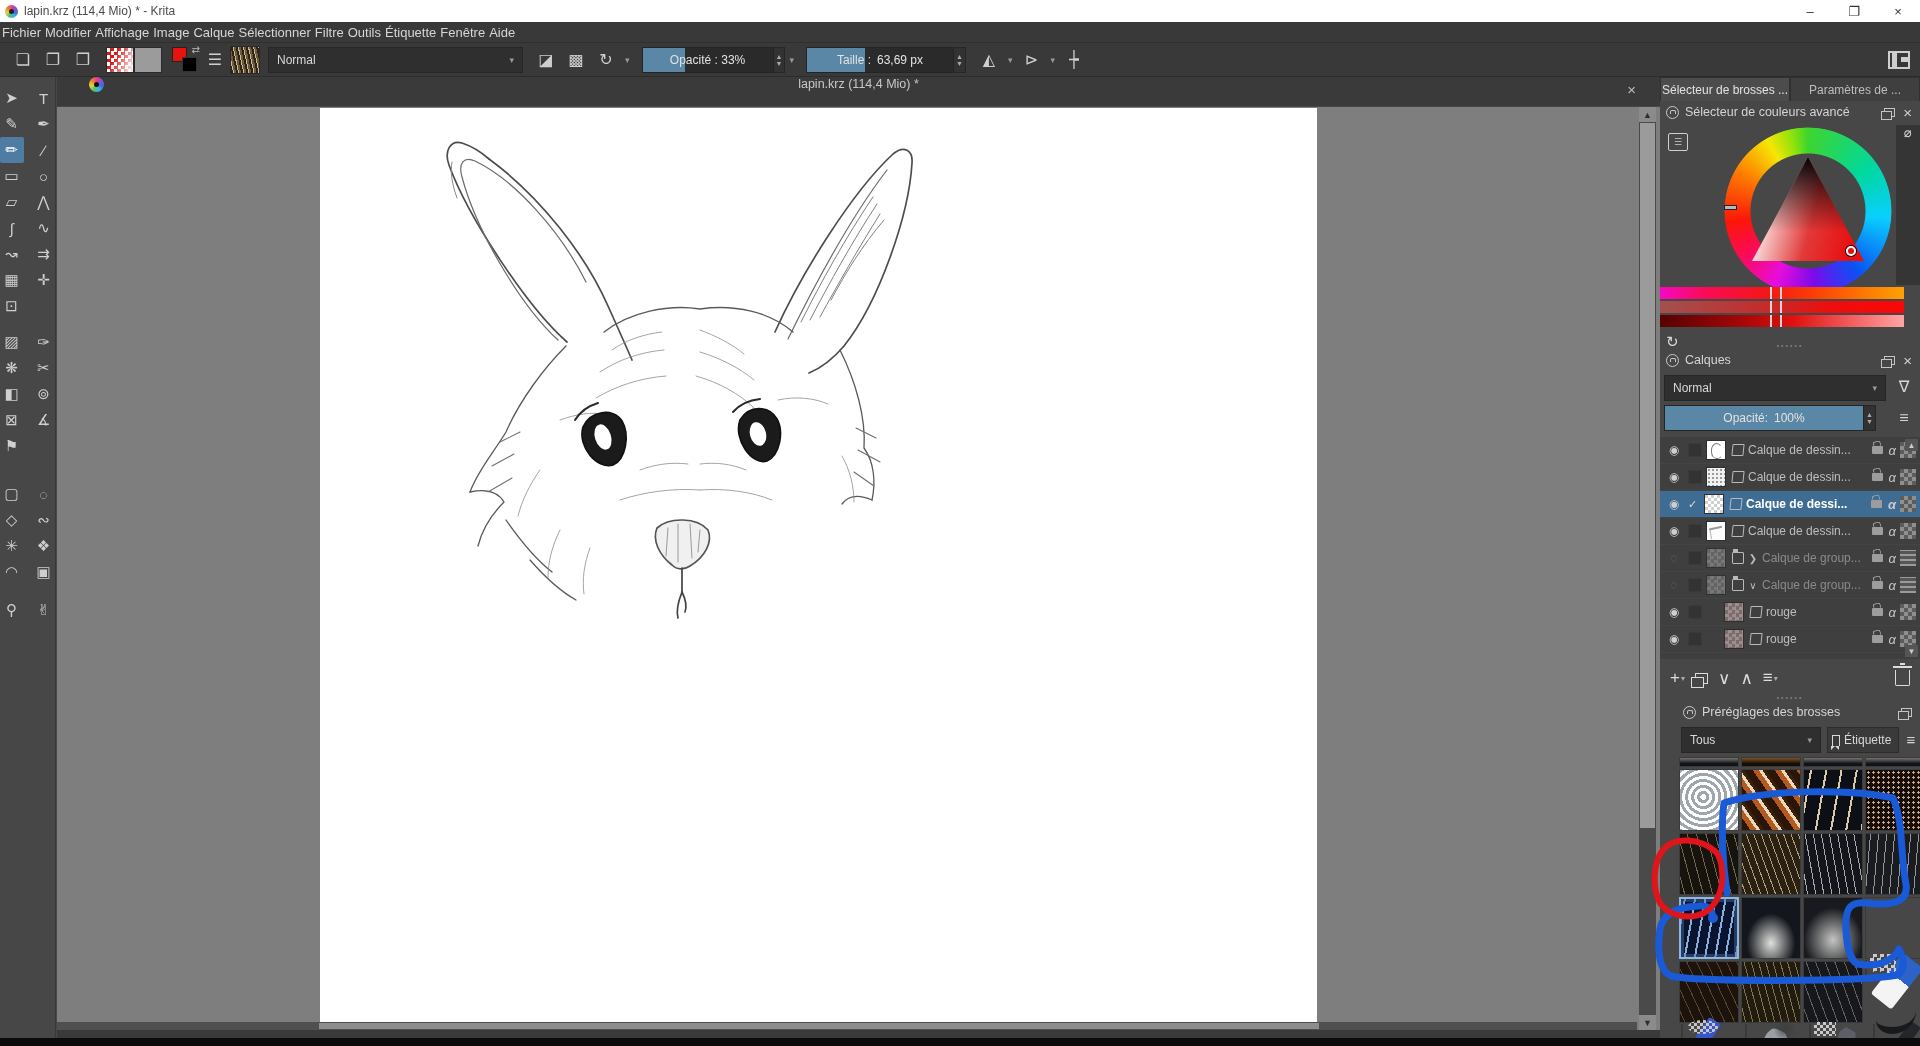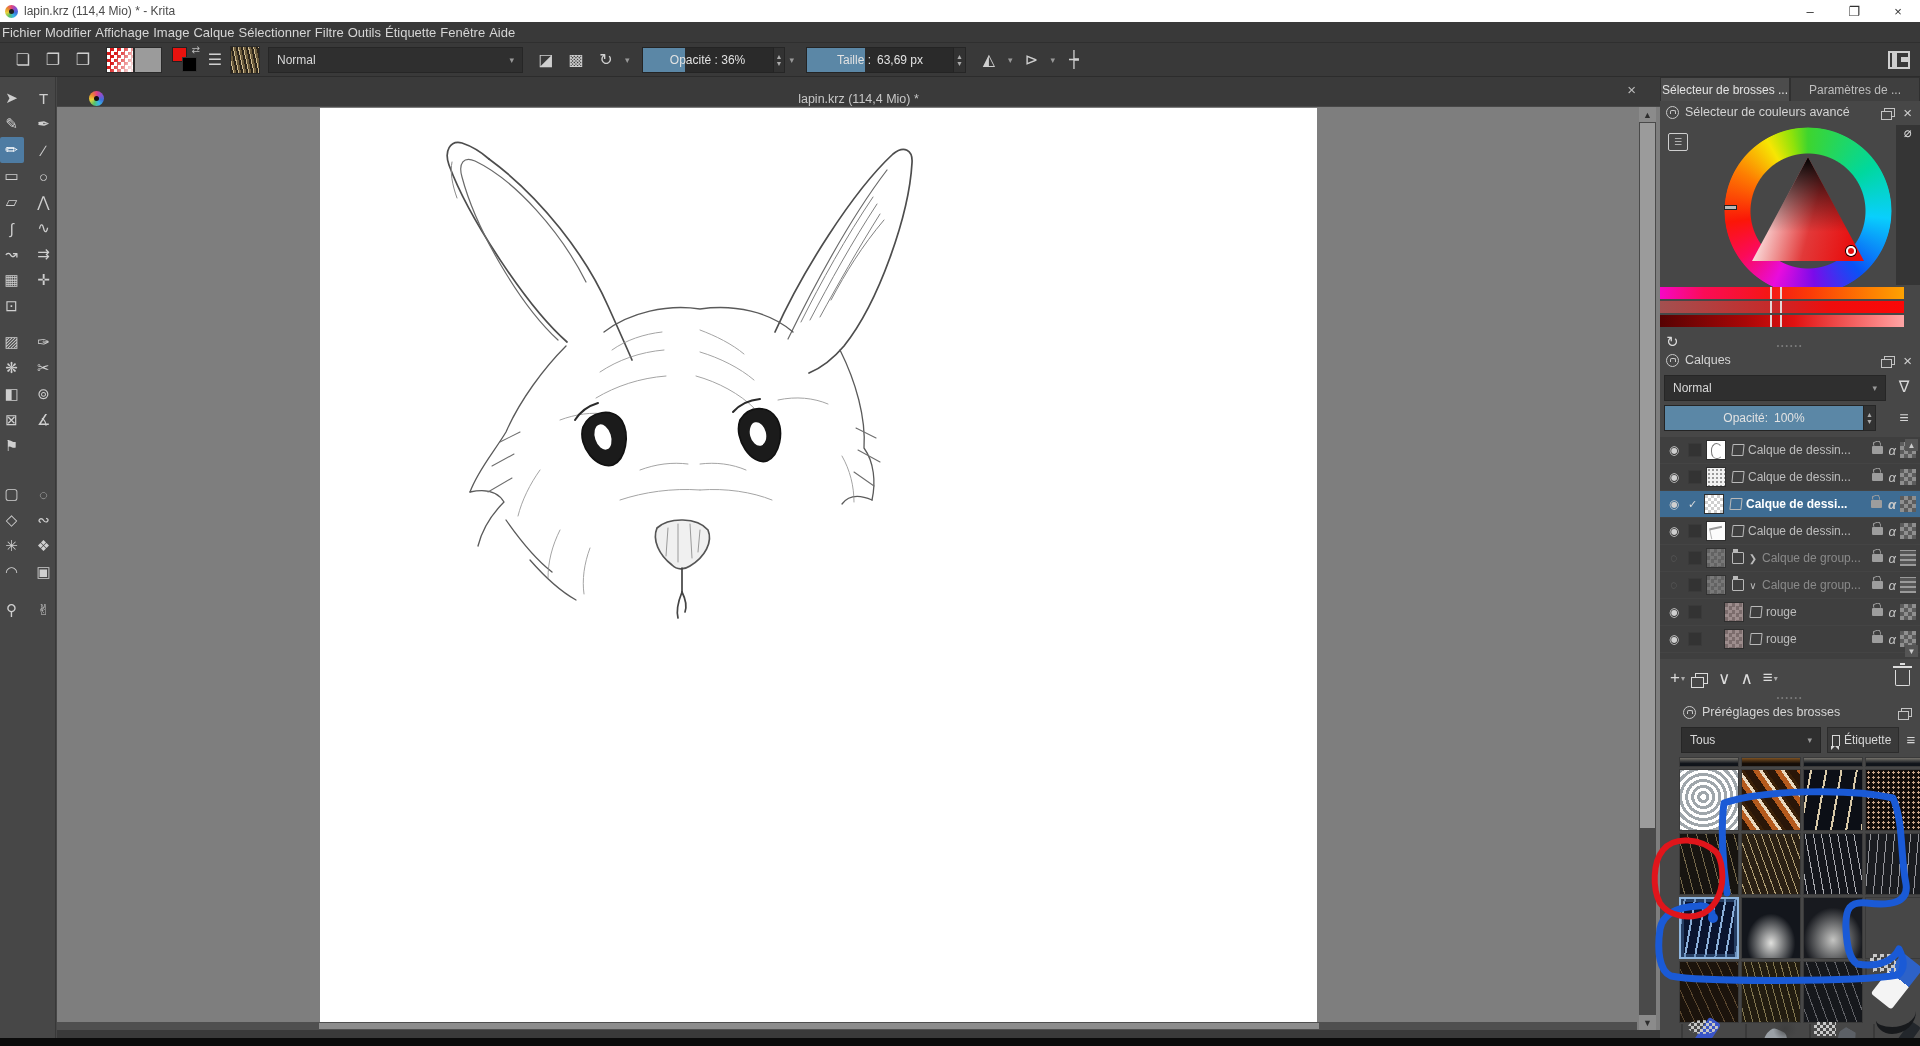--- a/index.html
+++ b/index.html
@@ -59,21 +59,21 @@
     border-right:1px solid #383838; display:grid; grid-template-columns:24px 24px;
     justify-content:center; column-gap:8px; align-content:start; padding-top:8px; }
   .tool { width:24px; height:26px; display:flex; align-items:center; justify-content:center;
     color:#cfcfcf; font-size:15px; border-radius:2px; }
   .tool.sel { background:#4e7ca3; color:#fff; }
   .tool-spacer { grid-column:1/3; }
 
   
   #subwindow { position:absolute; left:57px; top:77px; width:1603px; height:961px; background:#3a3a3a; }
   #doc-tabbar { position:absolute; left:0; top:0; width:100%; height:30px; background:#3a3a3a;
-    display:flex; align-items:flex-end; border-bottom:1px solid #474747; }
+    display:flex; align-items:flex-start; border-bottom:1px solid #474747; }
   #doc-icon { width:15px; height:15px; border-radius:50%; margin-left:32px;
     background:conic-gradient(#e3457c,#8d4fd1,#3f6fd8,#38b6e8,#57c267,#e8d23c,#e8892e,#e3457c); position:relative; }
   #doc-icon::after { content:""; position:absolute; left:5px; top:5px; width:5px; height:5px; border-radius:50%; background:#111; }
   #doc-title { position:absolute; left:0; right:0; text-align:center; color:#c8c8c8; font-size:12.5px; }
   #doc-close { position:absolute; right:24px; top:4px; color:#bbb; font-size:15px; }
   #canvas-region { position:absolute; left:0; top:30px; width:100%; height:923px; background:#7e7e7e; }
   #canvas { position:absolute; left:263px; top:1px; width:997px; height:922px; background:#ffffff; }
   #canvas svg { width:100%; height:100%; }
   
   #v-scroll { position:absolute; right:4px; top:30px; width:17px; height:923px; background:#4a4a4a; }
@@ -285,21 +285,21 @@
     <span class="arrow">▾</span>
   </span>
   <span class="tb-sep"></span>
   <span class="tb-btn">◪</span>
   <span class="tb-btn">▩</span>
   <span class="tb-btn">↻</span>
   <span class="mini-arrow">▾</span>
   <span class="tb-sep"></span>
   <span class="slider" style="width:132px">
     <span class="fill" style="width:33%"></span>
-    <span class="txt">Opacité : 36%</span>
+    <span class="txt">Opacité : 33%</span>
   </span>
   <span class="spin">
       <span>▲</span>
       <span>▼</span>
     </span>
   <span class="mini-arrow">▾</span>
   <span class="tb-sep"></span>
   <span class="slider" style="width:148px">
     <span class="fill" style="width:40%"></span>
     <span class="txt">

